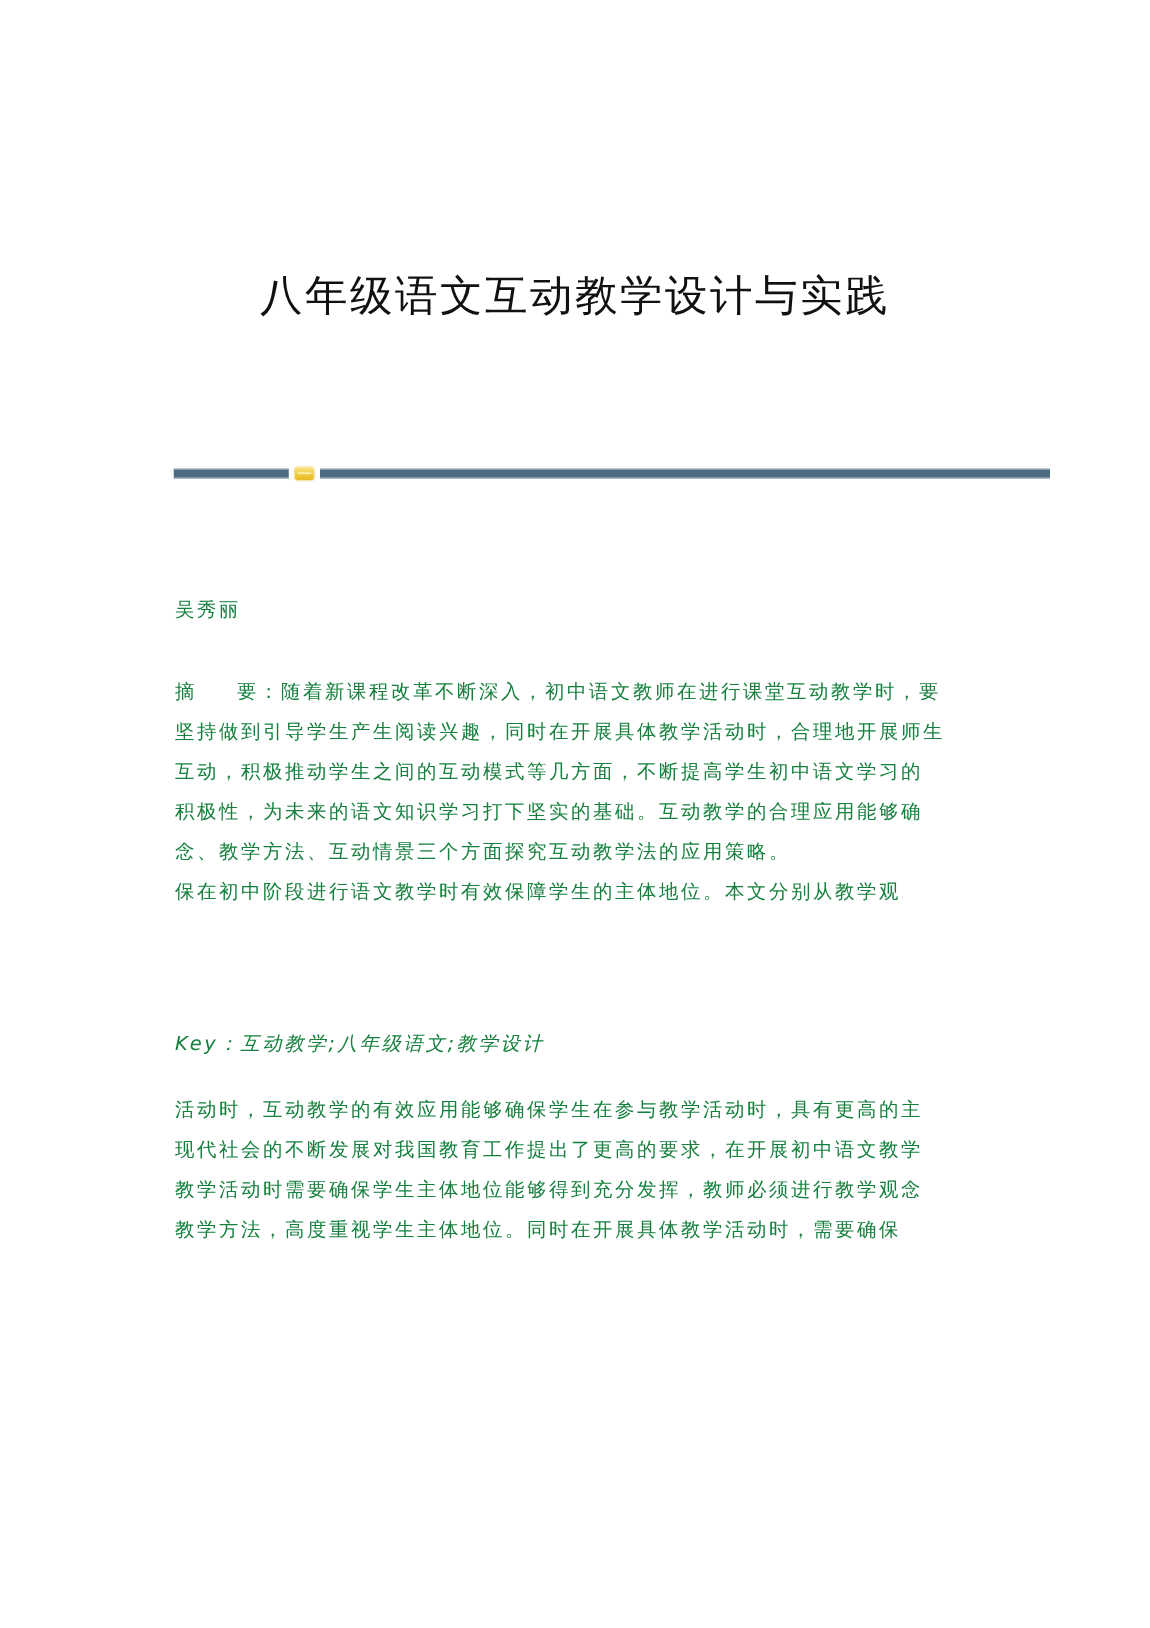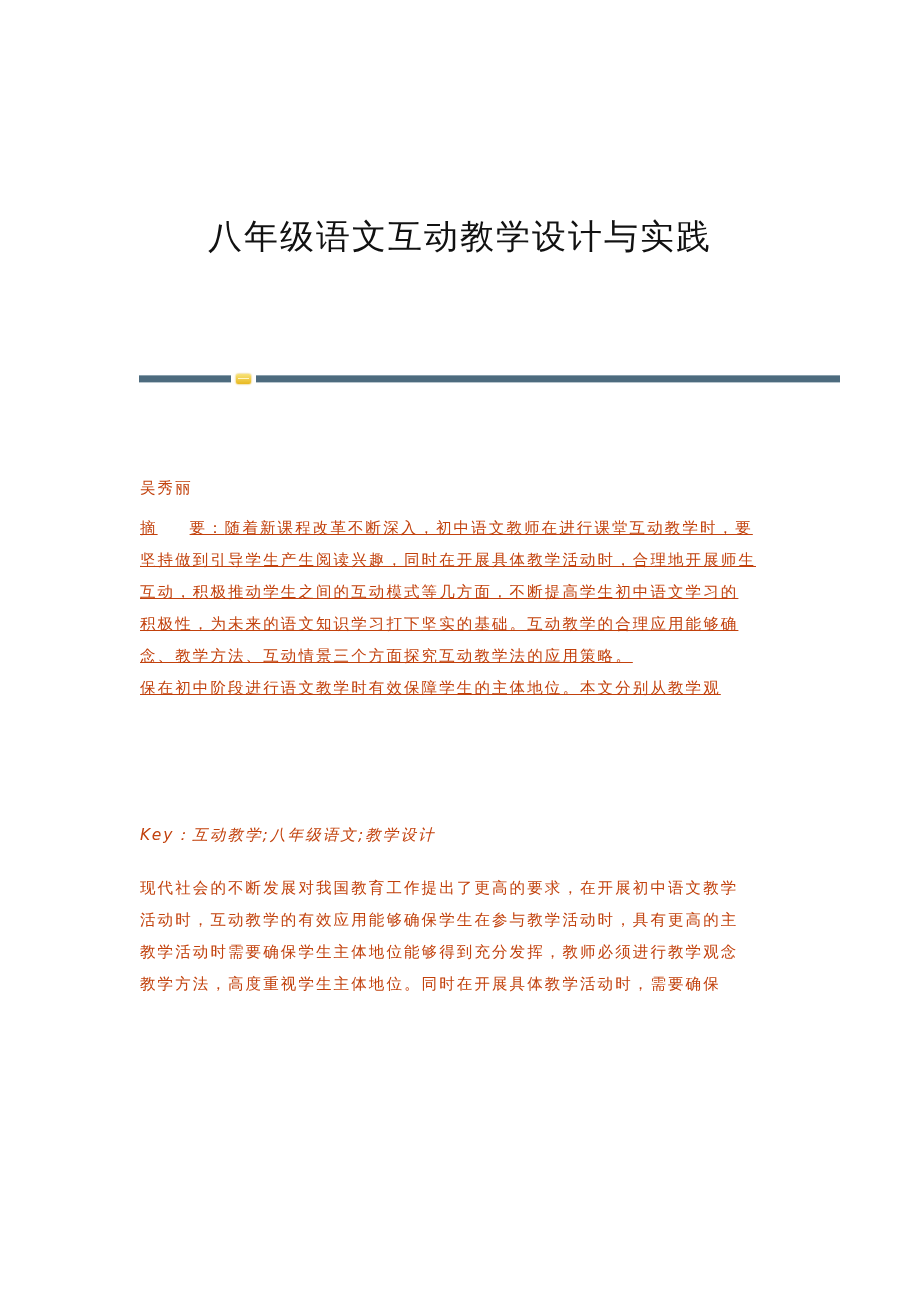--- a/index.html
+++ b/index.html
@@ -10,24 +10,24 @@
              letter-spacing: 2px; color: #111; }
     .rule { position: absolute; top: 375px; height: 8px; background: #4d6b7e;
             border-top: 1px solid #8aa0ad; border-bottom: 1px solid #b9c6ce; box-sizing: border-box; }
     .rule.left { left: 139px; width: 92px; }
     .rule.right { left: 256px; width: 584px; }
     .gold { position: absolute; left: 236px; top: 374px; width: 15px; height: 10px;
             background: linear-gradient(#f8e37a, #e8b820); border-radius: 2px;
             box-shadow: 0 0 2px #d9a400; }
     .gold::after { content: ""; position: absolute; left: 2px; right: 2px; top: 4px; height: 1px; background: #fff6c8; }
     .text { position: absolute; left: 140px; width: 650px; font-size: 15.5px;
-            letter-spacing: 2.1px; white-space: nowrap; color: #c2410c; }
+            letter-spacing: 2.1px; white-space: nowrap; color: #15803d; }
     .line { height: 32px; line-height: 32px; }
     .author { top: 472px; }
-    .abstract { top: 512px; text-decoration: underline; }
+    .abstract { top: 537px; }
     .keys { top: 819px; font-style: italic; }
     .body1 { top: 872px; }
     .gap { display: inline-block; width: 32px; }
   </style>
 </head>
 <body>
 
 <h1 class="title" style="margin:0;font-weight:normal;">八年级语文互动教学设计与实践</h1>
 
 <div class="rule left"></div>
@@ -41,17 +41,17 @@
   <div class="line">坚持做到引导学生产生阅读兴趣，同时在开展具体教学活动时，合理地开展师生</div>
   <div class="line">互动，积极推动学生之间的互动模式等几方面，不断提高学生初中语文学习的</div>
   <div class="line">积极性，为未来的语文知识学习打下坚实的基础。互动教学的合理应用能够确</div>
   <div class="line">念、教学方法、互动情景三个方面探究互动教学法的应用策略。</div>
   <div class="line">保在初中阶段进行语文教学时有效保障学生的主体地位。本文分别从教学观</div>
 </div>
 
 <div class="text keys line">Key：互动教学;八年级语文;教学设计</div>
 
 <div class="text body1">
+  <div class="line">活动时，互动教学的有效应用能够确保学生在参与教学活动时，具有更高的主</div>
   <div class="line">现代社会的不断发展对我国教育工作提出了更高的要求，在开展初中语文教学</div>
-  <div class="line">活动时，互动教学的有效应用能够确保学生在参与教学活动时，具有更高的主</div>
   <div class="line">教学活动时需要确保学生主体地位能够得到充分发挥，教师必须进行教学观念</div>
   <div class="line">教学方法，高度重视学生主体地位。同时在开展具体教学活动时，需要确保</div>
 </div>
 
 </body></html>

